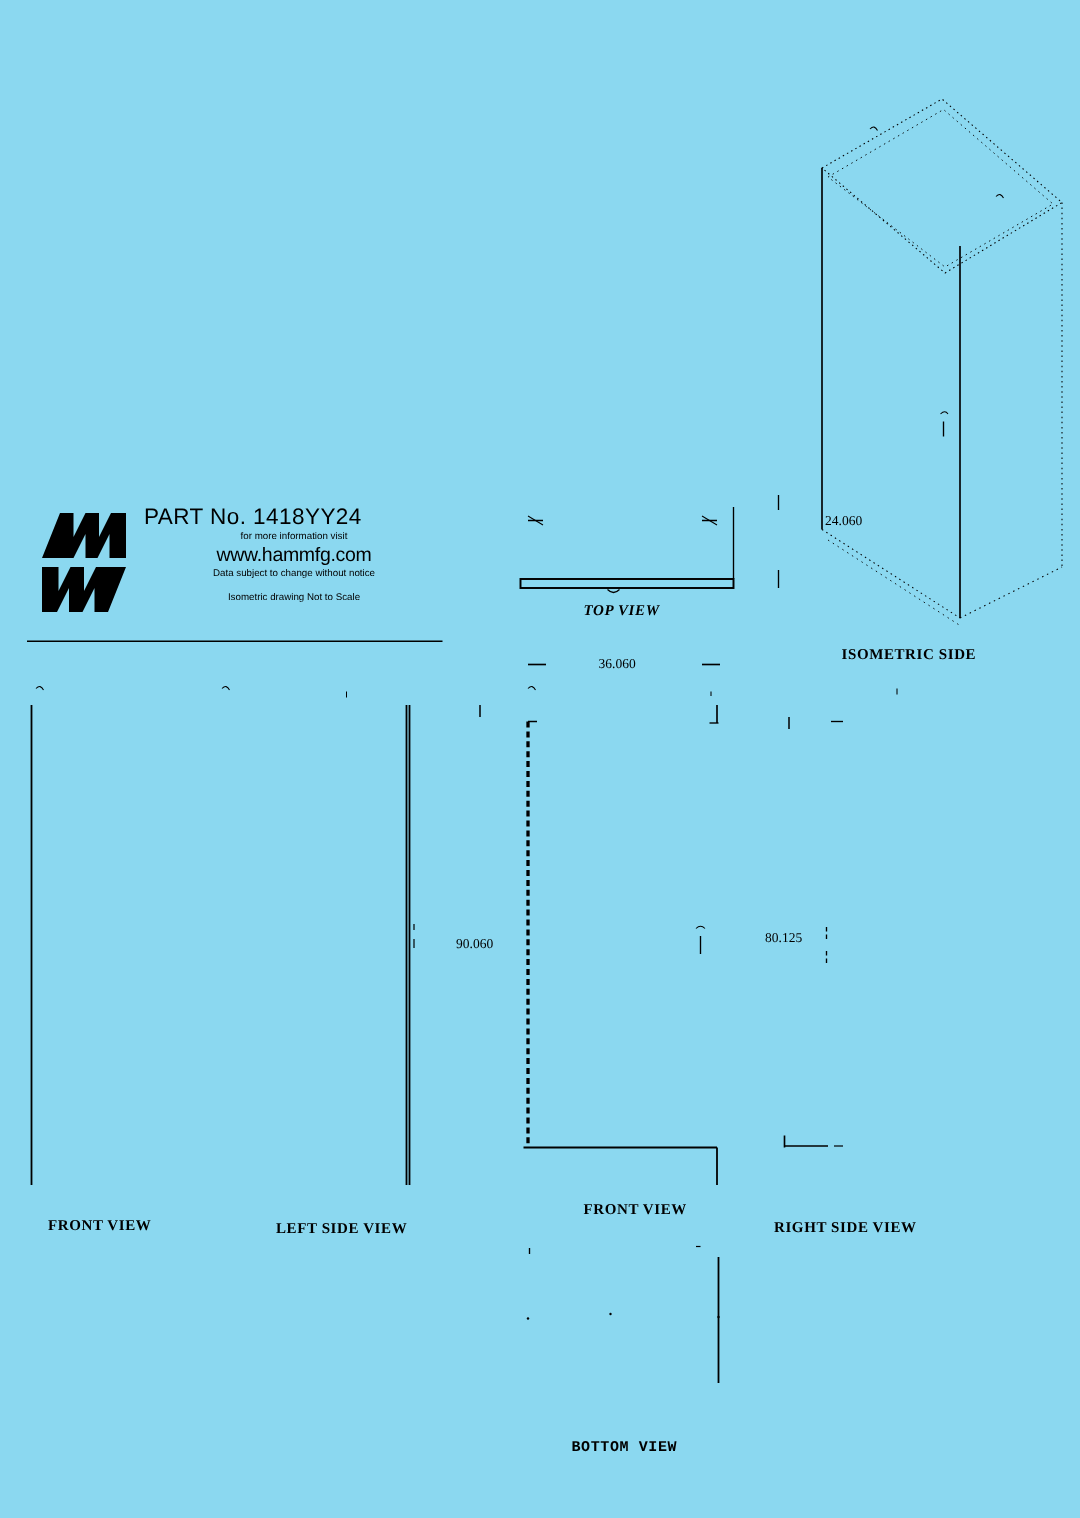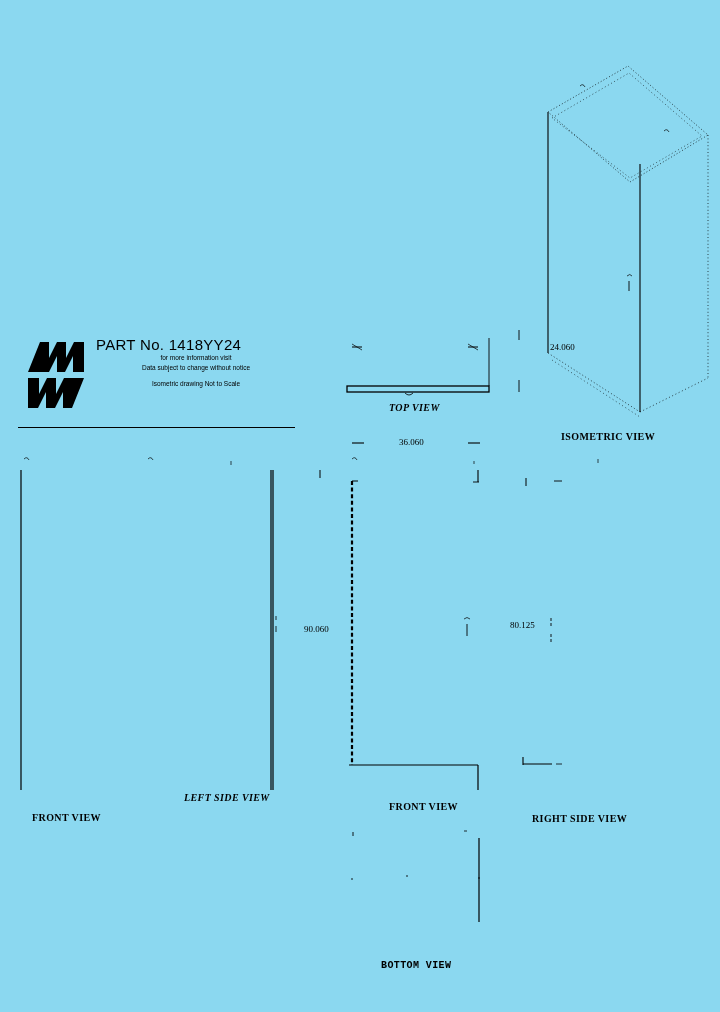--- a/index.html
+++ b/index.html
@@ -239,41 +239,42 @@
     <svg id="logo" viewBox="0 0 62 72">
 
       <path d="M 2 32 L 14 2 L 23 2 L 23 18 L 31 2 L 40 2 L 40 18 L 48 2 L 58 2 L 58 32 L 47 32 L 47 16 L 39 32 L 31 32 L 31 16 L 23 32 Z" fill="#000"></path>
 
       <path d="M 2 38 L 13 38 L 13 54 L 21 38 L 30 38 L 30 54 L 38 38 L 48 38 L 58 38 L 46 68 L 37 68 L 37 52 L 29 68 L 20 68 L 20 52 L 12 68 L 2 68 Z" fill="#000"></path>
     </svg>
 
     <div id="tb-text">
       <div class="tb-part">PART No.  1418YY24</div>
       <div class="tb-small">for more information visit</div>
+      <div class="tb-url">www.hammfg.com</div>
       <div class="tb-note">Data subject to change without notice</div>
       <div class="tb-scale">Isometric drawing Not to Scale</div>
     </div>
   </div>
   <div id="tb-rule"></div>
 
   <div class="dimtext" style="left:508px; top:342px;margin-left:42px;">24.060</div>
 
   <div class="dimtext" style="left:399px; top:437px;text-align:center;">36.060</div>
 
   <div class="dimtext" style="left:304px; top:624px;">90.060</div>
 
   <div class="dimtext" style="left:510px; top:620px;">80.125</div>
 
   <div class="viewlabel" style="left:389px; top:402px;font-style:italic;">TOP VIEW</div>
 
-  <div class="viewlabel" style="left:561px; top:431px;">ISOMETRIC VIEW</div>
+  <div class="viewlabel" style="left:561px; top:431px;">ISOMETRIC SIDE</div>
 
   <div class="viewlabel" style="left:32px; top:812px;">FRONT VIEW</div>
 
-  <div class="viewlabel" style="left:184px; top:792px;font-style:italic;">LEFT SIDE VIEW</div>
+  <div class="viewlabel" style="left:184px; top:814px;">LEFT SIDE VIEW</div>
 
   <div class="viewlabel" style="left:389px; top:801px;text-align:right;">FRONT VIEW</div>
 
-  <div class="viewlabel" style="left:532px; top:813px;">RIGHT SIDE VIEW</div>
+  <div class="viewlabel" style="left:516px; top:813px;">RIGHT SIDE VIEW</div>
 
   <div class="viewlabel" style="left:381px; top:960px;font-family:Liberation Mono, monospace;">BOTTOM VIEW</div>
 
 </div>
 
 </body></html>

